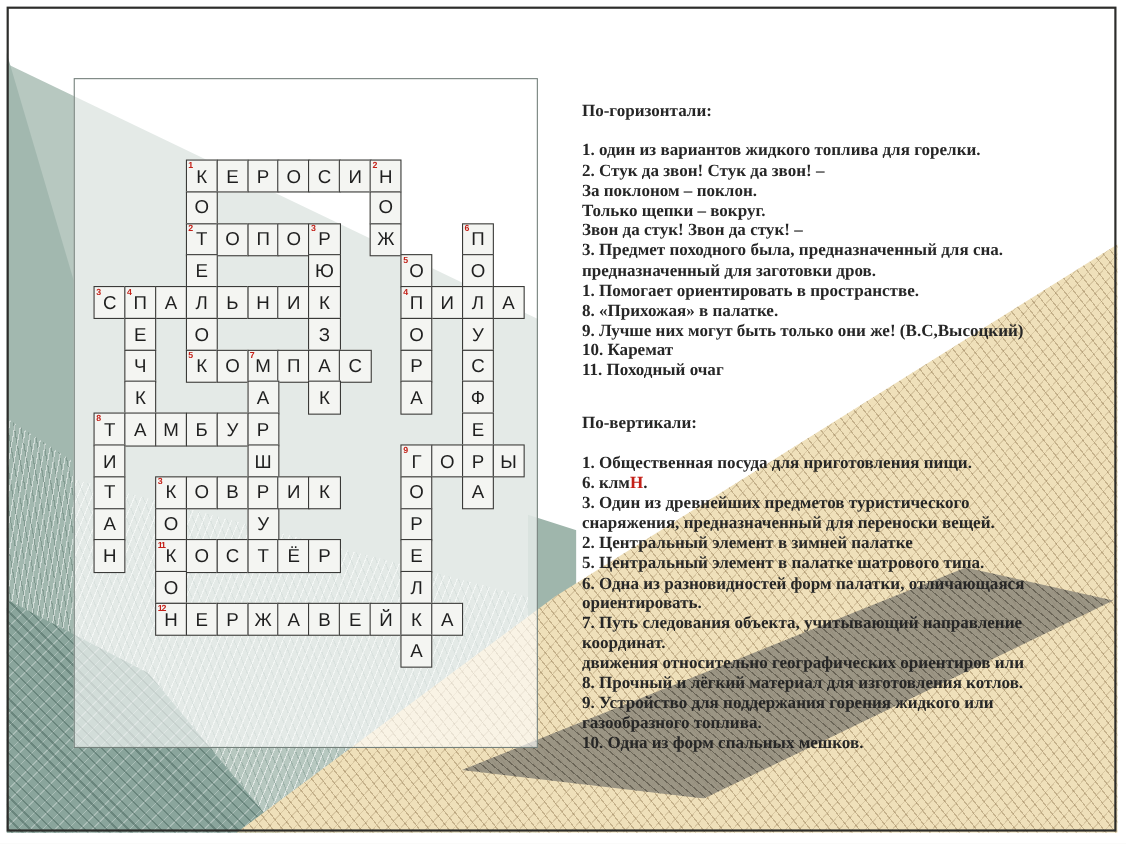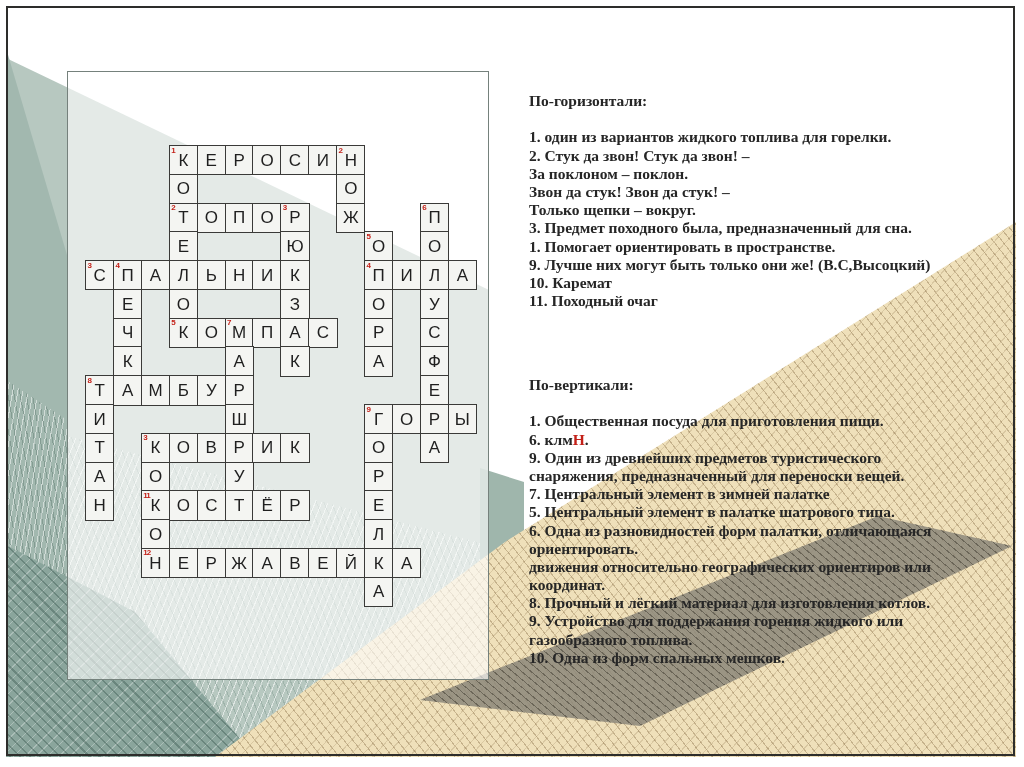--- a/index.html
+++ b/index.html
@@ -392,44 +392,47 @@
       </div>
     </div>
 
   <div class="clues" id="clues-across">
     <div class="clue-line">По-горизонтали:</div>
     <div id="across-lines">
         <div class="clue-line"></div>
         <div class="clue-line"><span>1. один из вариантов жидкого топлива для горелки.</span></div>
         <div class="clue-line"><span>2. Стук да звон! Стук да звон! –</span></div>
         <div class="clue-line"><span>За поклоном – поклон.</span></div>
+        <div class="clue-line"><span>Только щепки – вокруг.</span></div>
         <div class="clue-line"><span>Звон да стук! Звон да стук! –</span></div>
-        <div class="clue-line"><span>Только щепки – вокруг.</span></div>
         <div class="clue-line"><span>3. Предмет походного была, предназначенный для сна.</span></div>
+        <div class="clue-line"><span>предназначенный для заготовки дров.</span></div>
         <div class="clue-line"><span>1. Помогает ориентировать в пространстве.</span></div>
+        <div class="clue-line"><span>8. «Прихожая» в палатке.</span></div>
         <div class="clue-line"><span>9. Лучше них могут быть только они же! (В.С,Высоцкий)</span></div>
         <div class="clue-line"><span>10. Каремат</span></div>
         <div class="clue-line"><span>11. Походный очаг</span></div>
       </div>
   </div>
 
   <div class="clues" id="clues-down">
     <div class="clue-line">По-вертикали:</div>
     <div id="down-lines">
         <div class="clue-line"></div>
         <div class="clue-line"><span>1. Общественная посуда для приготовления пищи.</span></div>
         <div class="clue-line"><span>6. клм</span><span class="red">Н</span><span>.</span></div>
-        <div class="clue-line"><span>9. Один из древнейших предметов туристического</span></div>
+        <div class="clue-line"><span>3. Один из древнейших предметов туристического</span></div>
         <div class="clue-line"><span>снаряжения, предназначенный для переноски вещей.</span></div>
-        <div class="clue-line"><span>7. Центральный элемент в зимней палатке</span></div>
+        <div class="clue-line"><span>2. Центральный элемент в зимней палатке</span></div>
         <div class="clue-line"><span>5. Центральный элемент в палатке шатрового типа.</span></div>
         <div class="clue-line"><span>6. Одна из разновидностей форм палатки, отличающаяся</span></div>
         <div class="clue-line"><span>ориентировать.</span></div>
+        <div class="clue-line"><span>7. Путь следования объекта, учитывающий направление</span></div>
+        <div class="clue-line"><span>координат.</span></div>
         <div class="clue-line"><span>движения относительно географических ориентиров или</span></div>
-        <div class="clue-line"><span>координат.</span></div>
         <div class="clue-line"><span>8. Прочный и лёгкий материал для изготовления котлов.</span></div>
         <div class="clue-line"><span>9.  Устройство для поддержания горения жидкого или</span></div>
         <div class="clue-line"><span>газообразного топлива.</span></div>
         <div class="clue-line"><span>10. Одна из форм спальных мешков.</span></div>
       </div>
   </div>
 
   <div id="frame"></div>
 </div>
 

